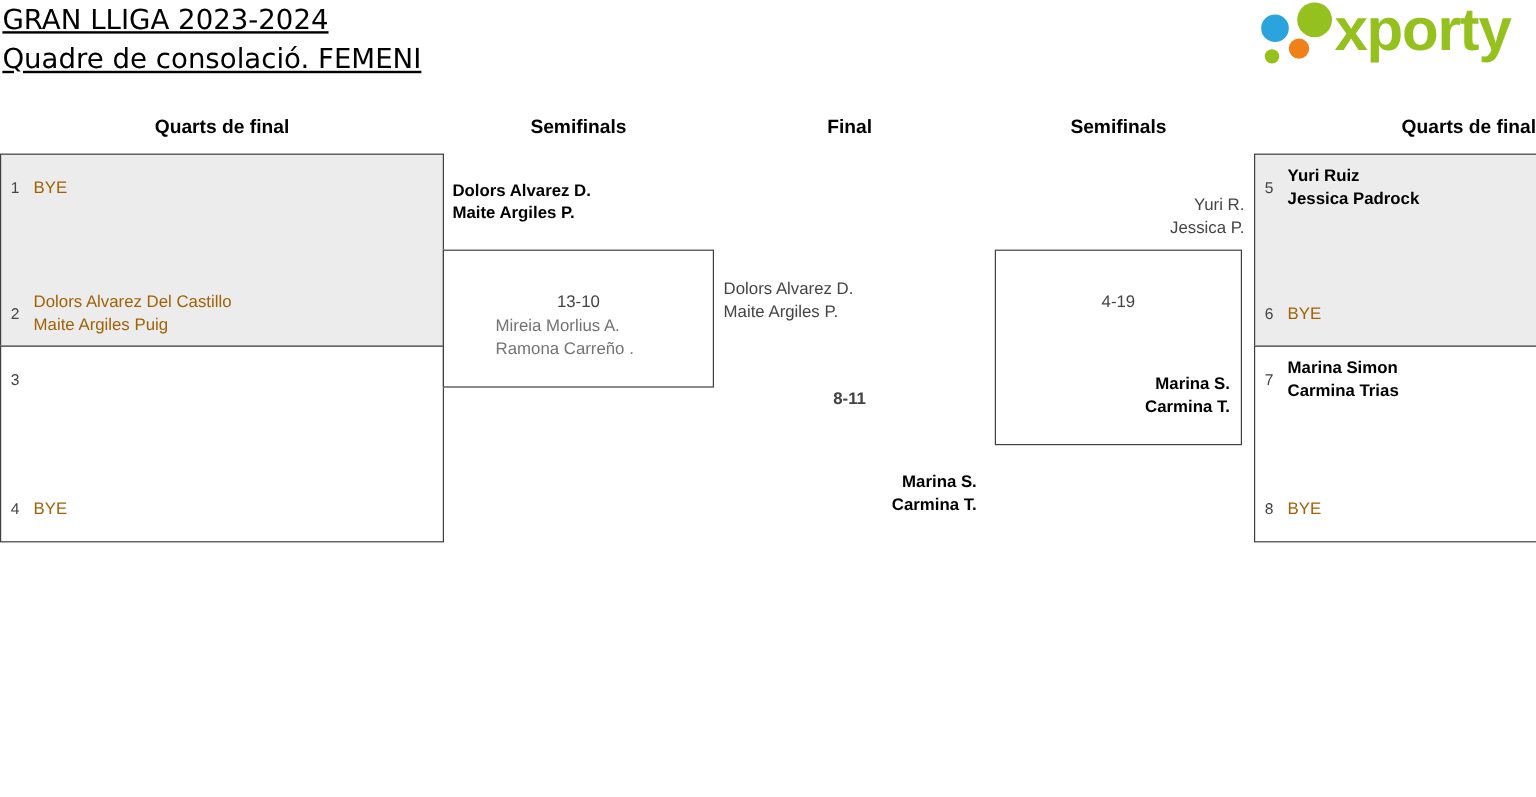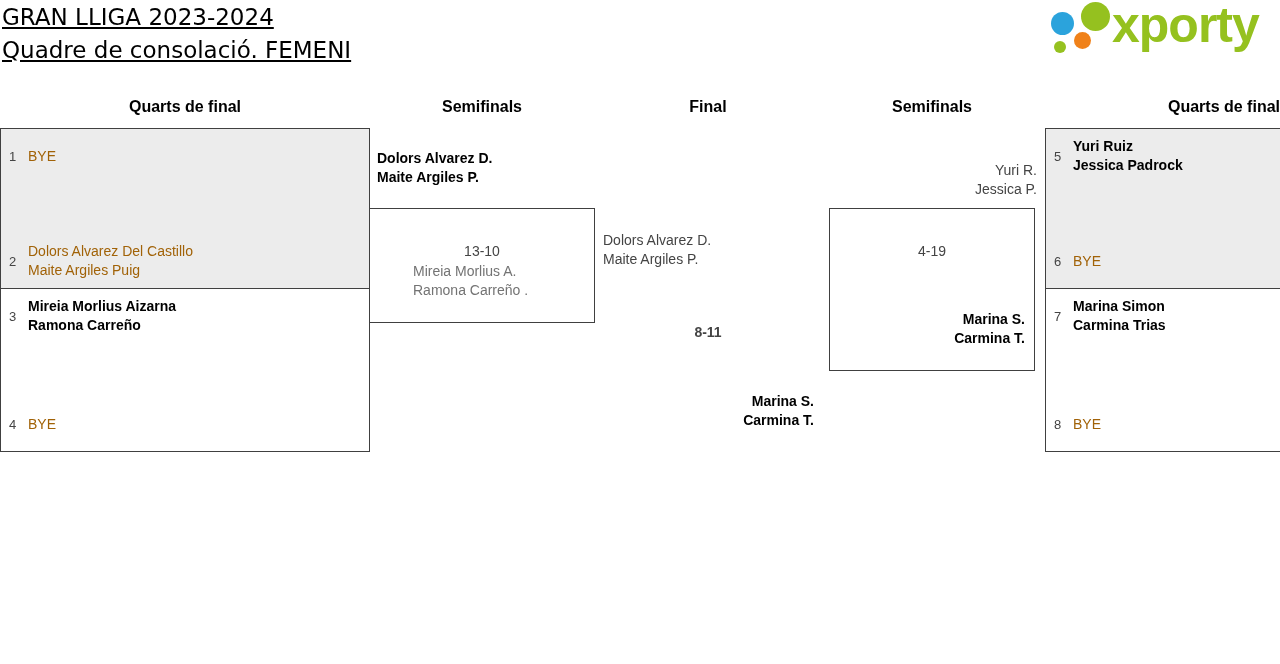--- a/index.html
+++ b/index.html
@@ -91,24 +91,20 @@
       <div class="names">
         <div class="nl">Dolors Alvarez Del Castillo</div>
         <div class="nl">Maite Argiles Puig</div>
       </div>
     </div>
   </div>
 
   <div class="box b-qfl2">
     <div class="slot slot-top">
       <span class="seed">3</span>
-      <div class="names bold">
-        <div class="nl">Mireia Morlius Aizarna</div>
-        <div class="nl">Ramona Carreño</div>
-      </div>
     </div>
     <div class="slot slot-bottom">
       <span class="seed">4</span>
       <div class="names">
         <div class="nl">BYE</div>
       </div>
     </div>
   </div>
 
   <div class="box b-sfl">

